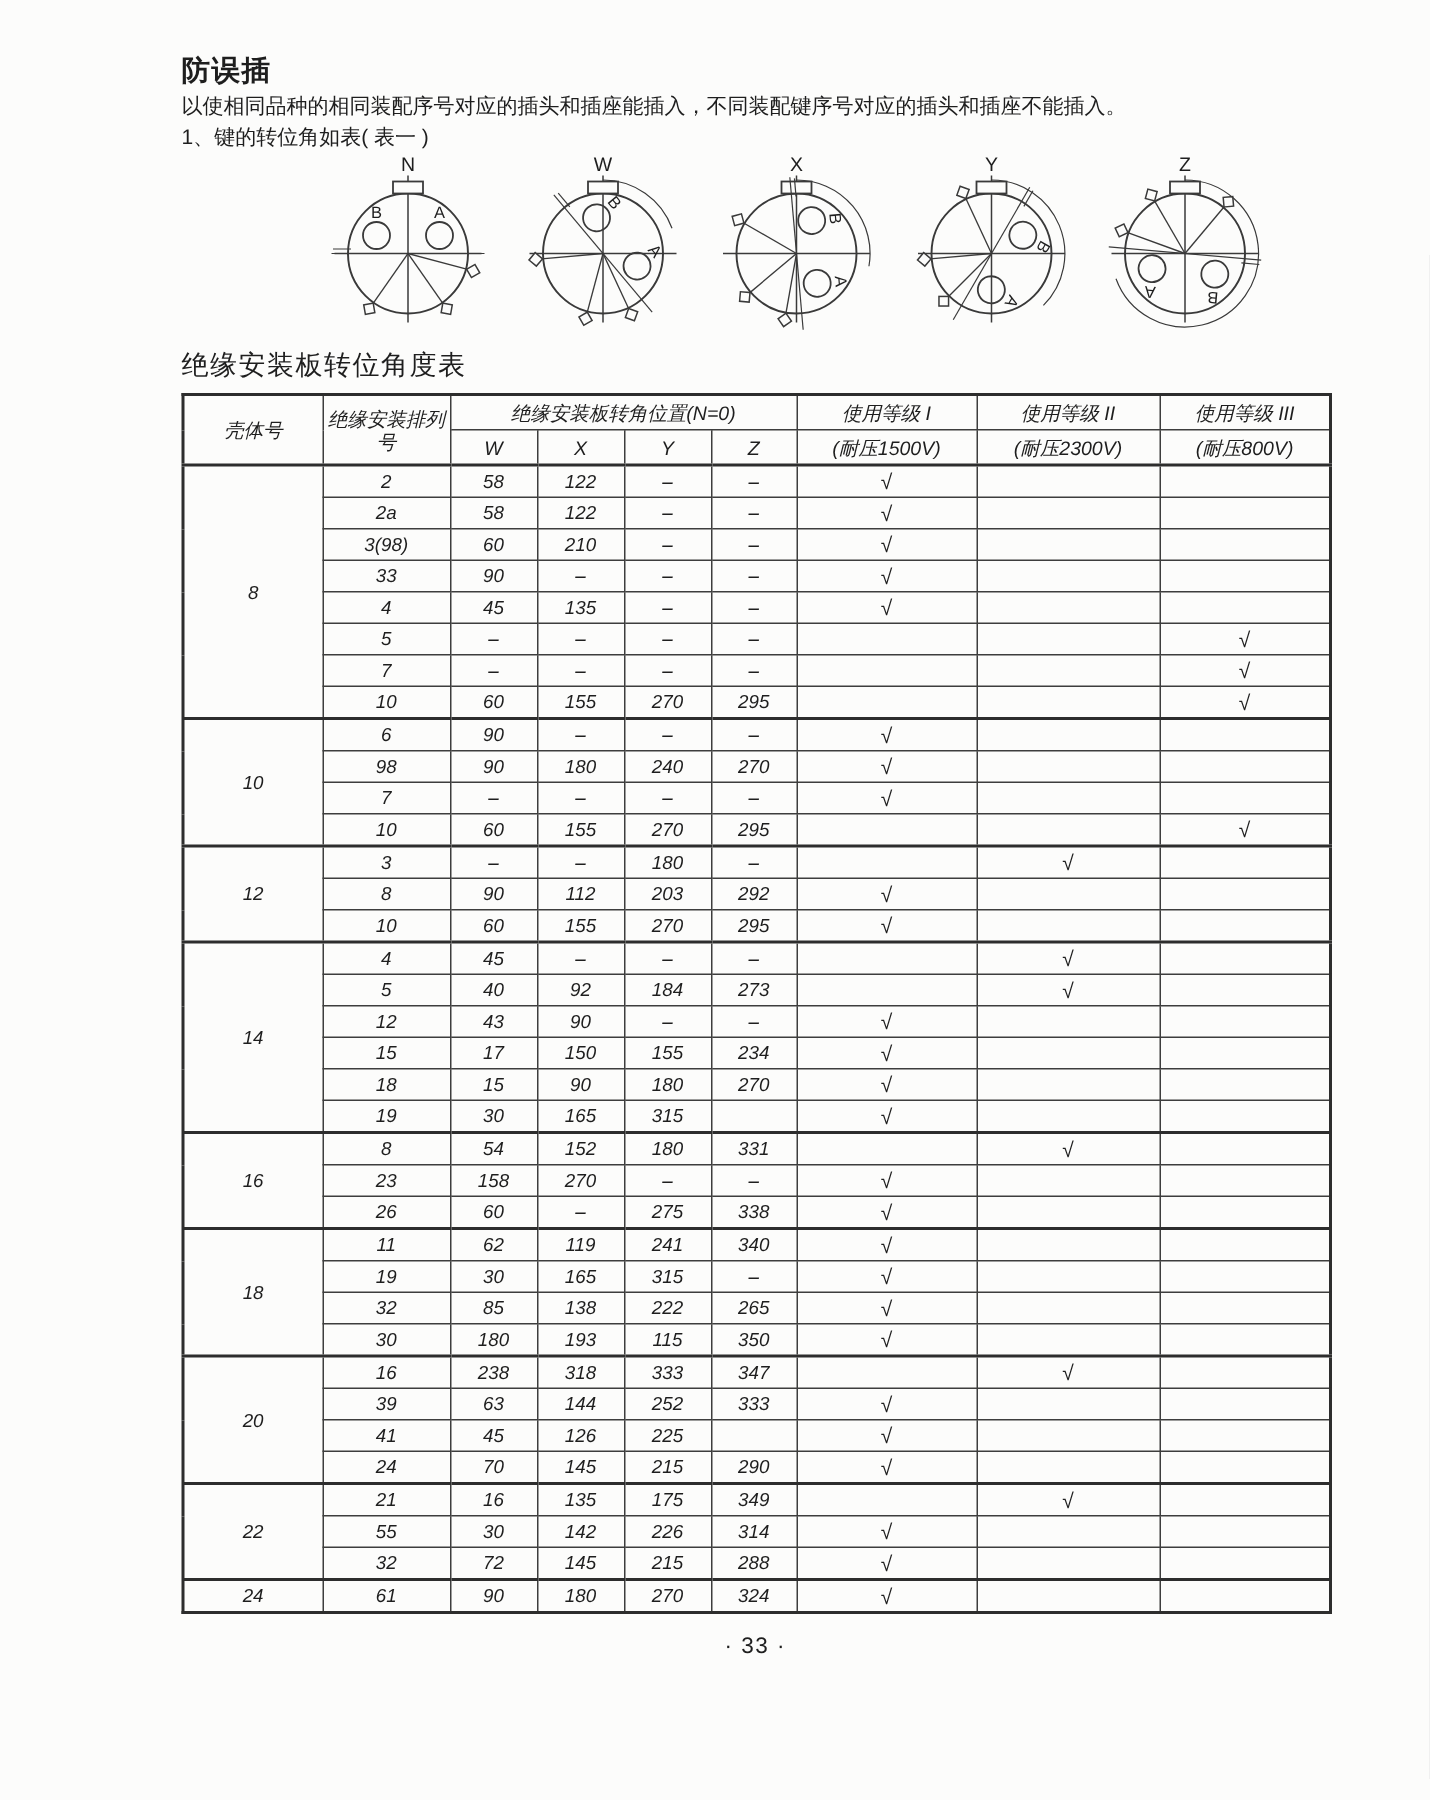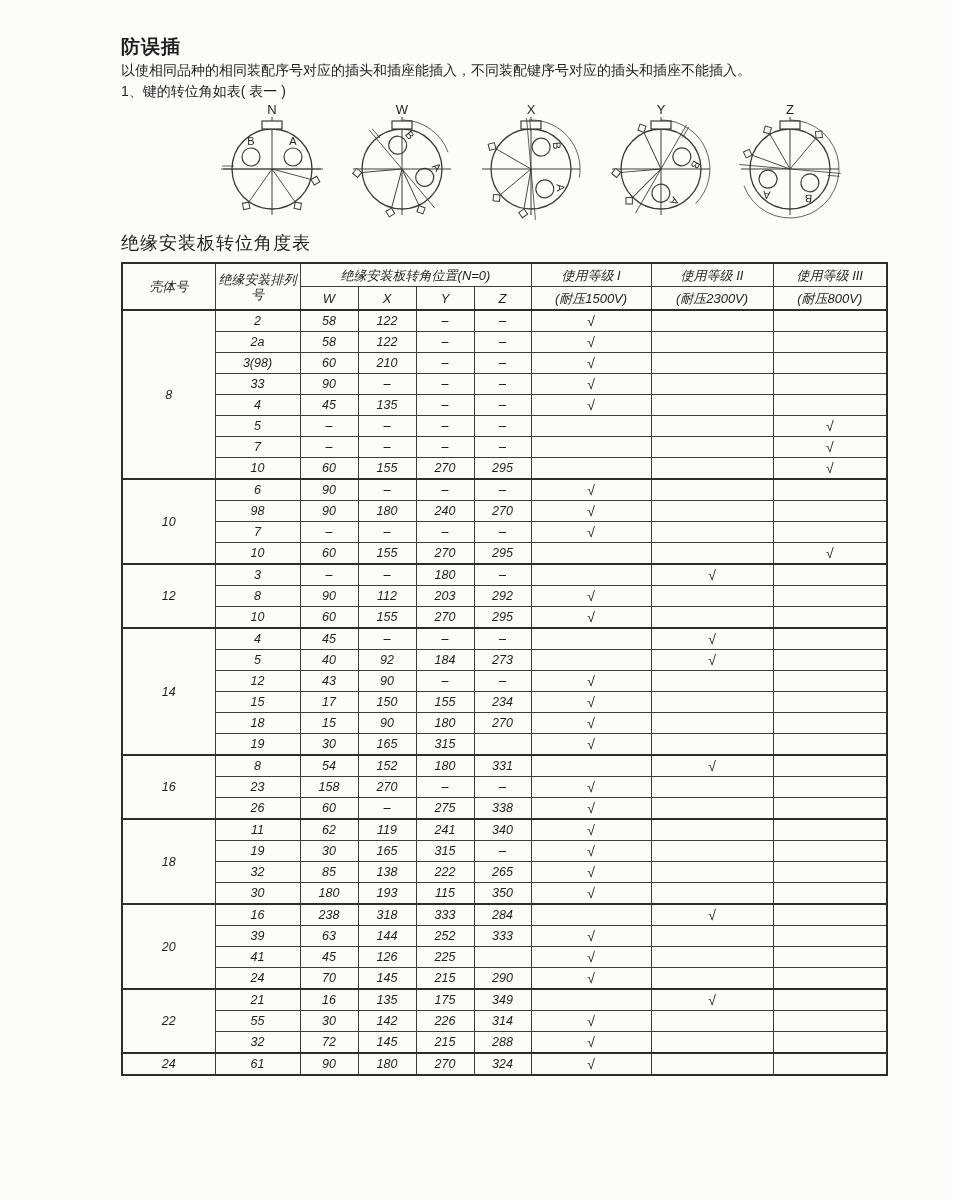--- a/index.html
+++ b/index.html
@@ -464,21 +464,21 @@
             <td class="check-cell">√</td>
             <td class="check-cell"></td>
             <td class="check-cell"></td>
           </tr>
           <tr class="gs">
             <td class="shell-cell" rowspan="4">20</td>
             <td>16</td>
             <td>238</td>
             <td>318</td>
             <td>333</td>
-            <td>284</td>
+            <td>347</td>
             <td class="check-cell"></td>
             <td class="check-cell">√</td>
             <td class="check-cell"></td>
           </tr>
           <tr>
             <td>39</td>
             <td>63</td>
             <td>144</td>
             <td>252</td>
             <td>333</td>
@@ -544,14 +544,15 @@
             <td>180</td>
             <td>270</td>
             <td>324</td>
             <td class="check-cell">√</td>
             <td class="check-cell"></td>
             <td class="check-cell"></td>
           </tr>
         </tbody>
     </table>
 
+    <div class="page-num">· 33 ·</div>
   </div>
 </div>
 
 </body></html>

